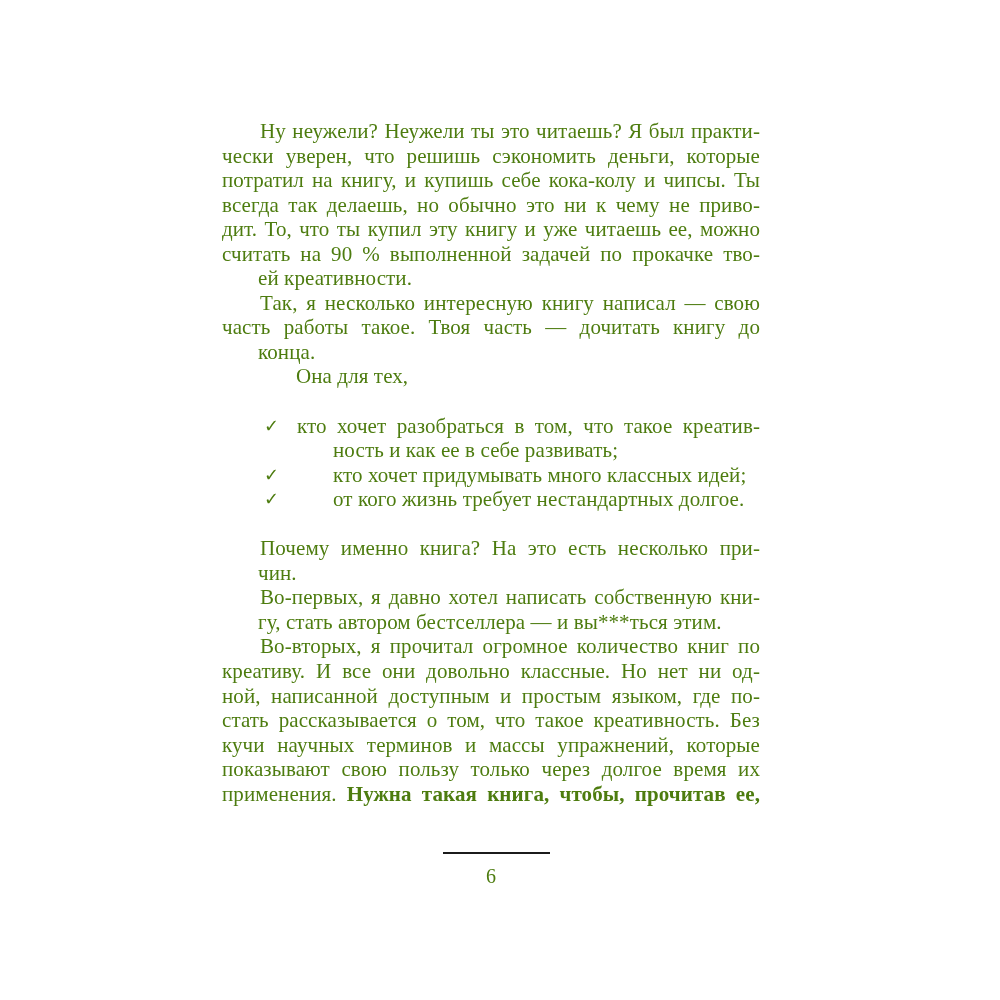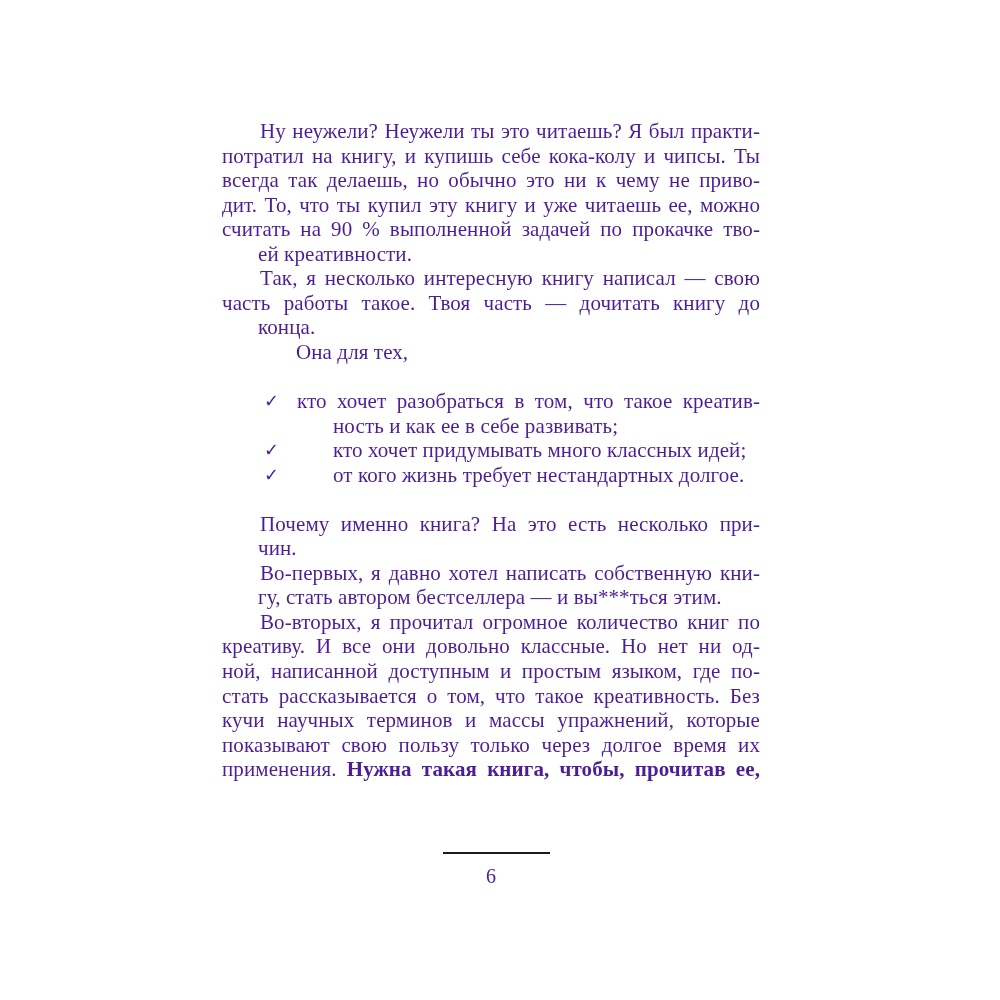--- a/index.html
+++ b/index.html
@@ -53,24 +53,25 @@
     left: 222px; top: 864px;
     width: 538px;
     text-align: center;
     font-size: 20px;
     line-height: 24px;
   }
 </style>
 </head>
 <body>
 
-<div class="page" style="background: rgb(255, 255, 255); color: #4c1d95;">
+<div class="page" style="background: rgb(255, 255, 255); color: #4d7c0f;">
   <div class="text-block">
       <div class="para">
         <div class="line first"><span class="seg">Ну неужели? Неужели ты это читаешь? Я был практи-</span></div>
+        <div class="line"><span class="seg">чески уверен, что решишь сэкономить деньги, которые</span></div>
         <div class="line"><span class="seg">потратил на книгу, и купишь себе кока-колу и чипсы. Ты</span></div>
         <div class="line"><span class="seg">всегда так делаешь, но обычно это ни к чему не приво-</span></div>
         <div class="line"><span class="seg">дит. То, что ты купил эту книгу и уже читаешь ее, можно</span></div>
         <div class="line"><span class="seg">считать на 90 % выполненной задачей по прокачке тво-</span></div>
         <div class="line last"><span class="seg">ей креативности.</span></div>
       </div>
       <div class="para">
         <div class="line first"><span class="seg">Так, я несколько интересную книгу написал — свою</span></div>
         <div class="line"><span class="seg">часть работы такое. Твоя часть — дочитать книгу до</span></div>
         <div class="line last"><span class="seg">конца.</span></div>

